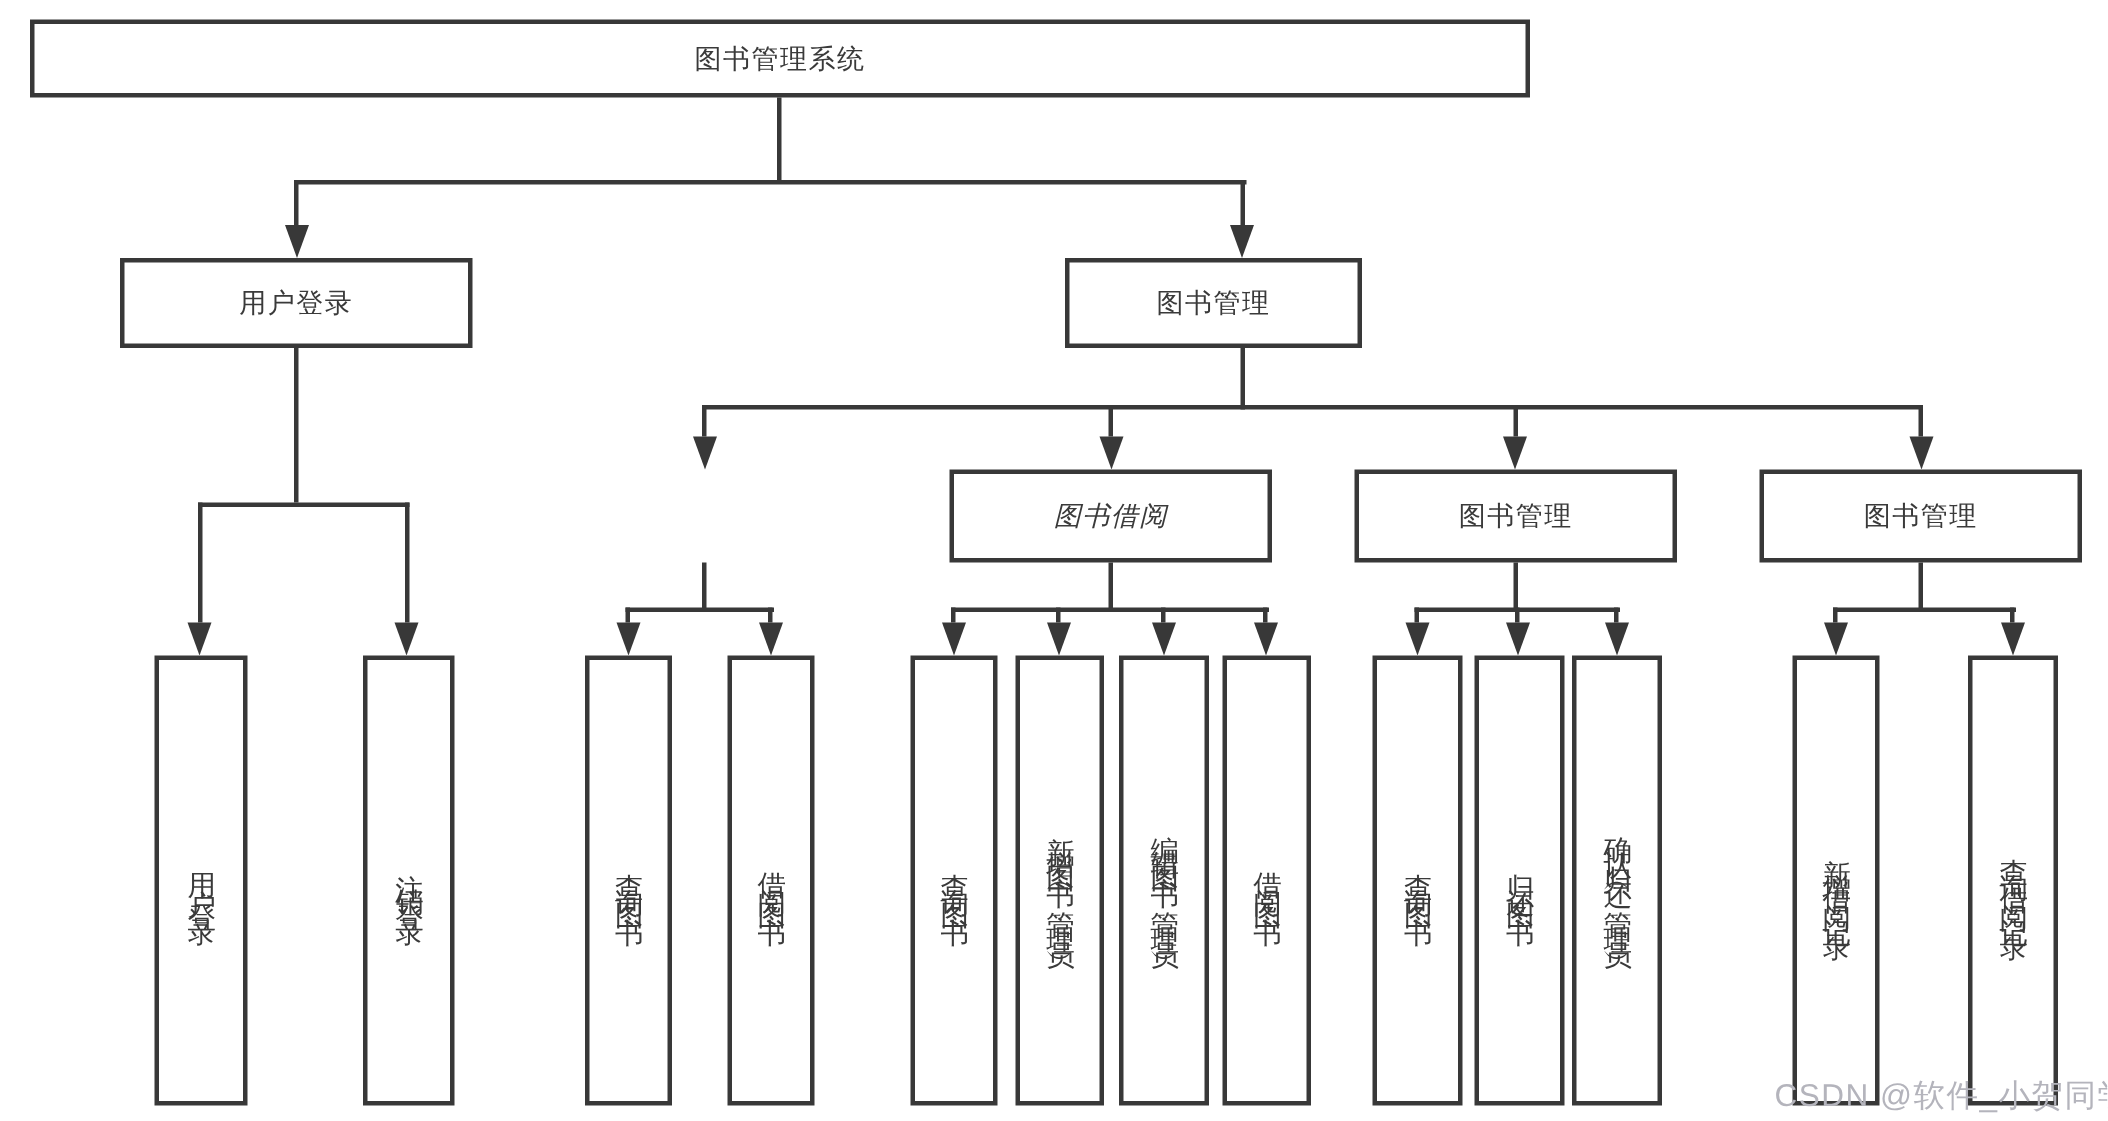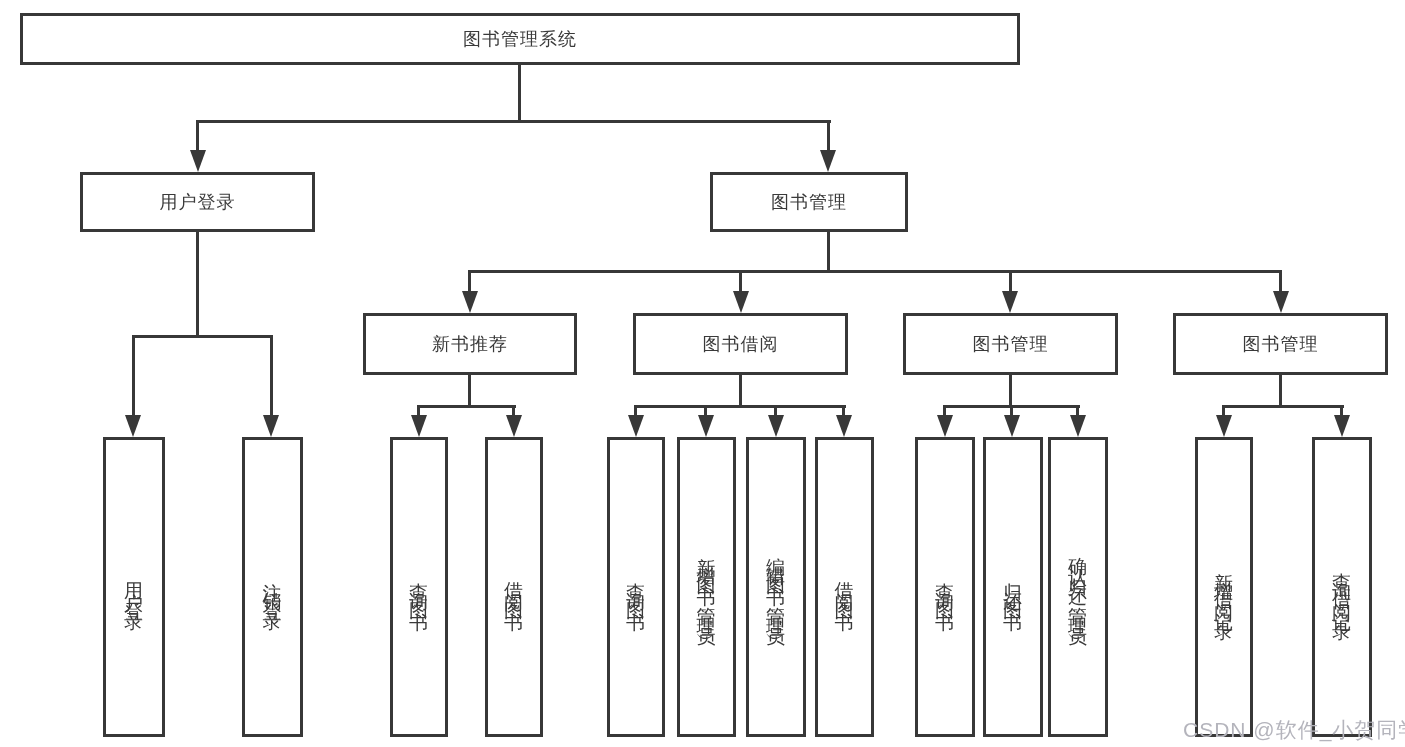--- a/index.html
+++ b/index.html
@@ -71,24 +71,21 @@
   <div class="hline" style="left:468px;top:270px;width:814px;"></div>
   <div class="vline" style="left:468px;top:270px;height:21px;"></div>
   <div class="arrow" style="left:462px;top:291px;"></div>
   <div class="vline" style="left:739px;top:270px;height:21px;"></div>
   <div class="arrow" style="left:733px;top:291px;"></div>
   <div class="vline" style="left:1009px;top:270px;height:21px;"></div>
   <div class="arrow" style="left:1002px;top:291px;"></div>
   <div class="vline" style="left:1279px;top:270px;height:21px;"></div>
   <div class="arrow" style="left:1273px;top:291px;"></div>
 
-  <div class="node" style="left:363px;top:313px;width:214px;height:62px;">
-    <span>新书推荐</span>
-  </div>
-  <div class="node" style="left:633px;top:313px;width:215px;height:62px;">
+  <div class="node" style="left:633px;top:313px;width:215px;height:62px;font-style:italic;">
     <span>图书借阅</span>
   </div>
   <div class="node" style="left:903px;top:313px;width:215px;height:62px;">
     <span>图书管理</span>
   </div>
   <div class="node" style="left:1173px;top:313px;width:215px;height:62px;">
     <span>图书管理</span>
   </div>
 
   <div class="vline" style="left:468px;top:375px;height:32px;"></div>

